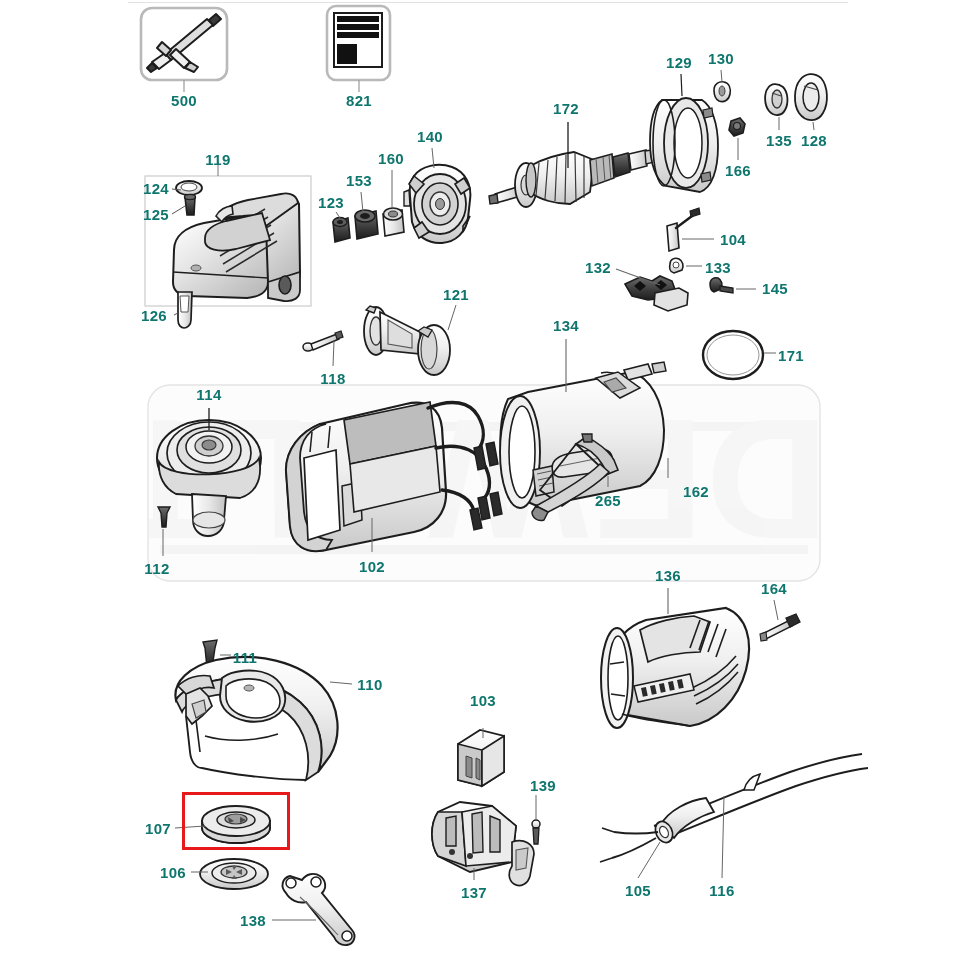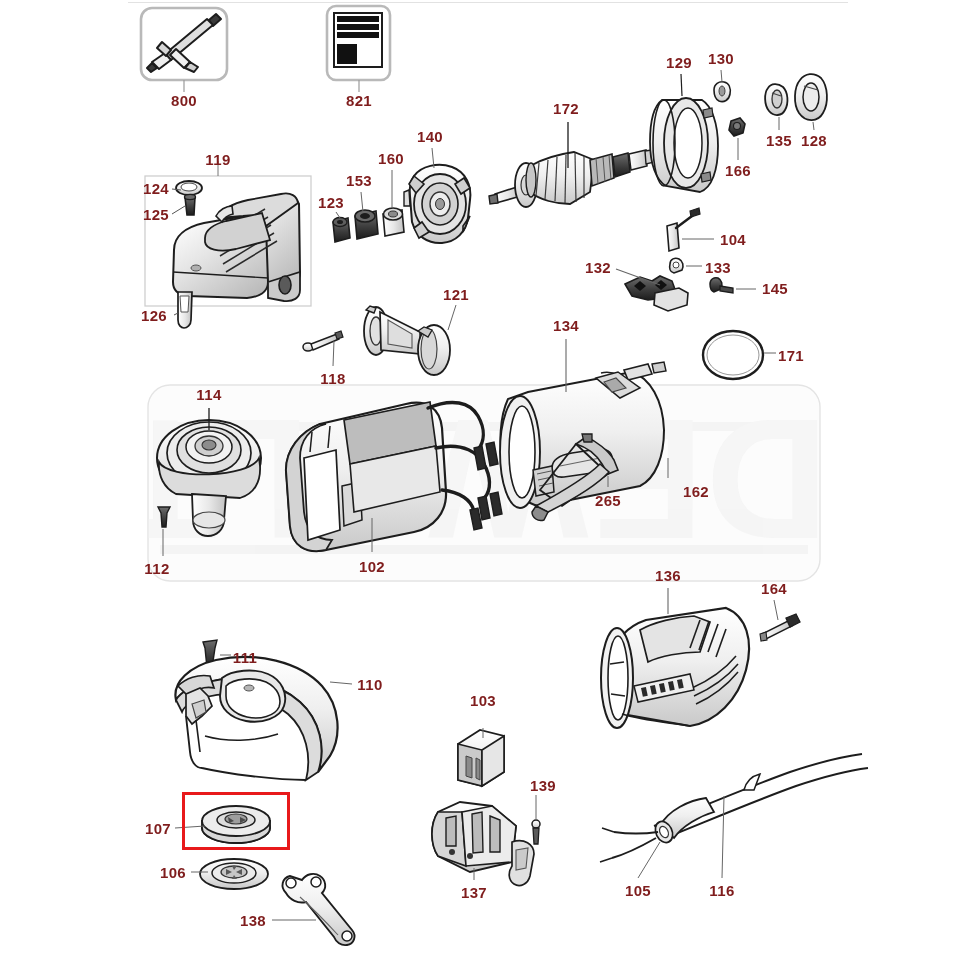--- a/index.html
+++ b/index.html
@@ -7,21 +7,21 @@
   body{
     width:960px;height:960px;overflow:hidden;
     font-family:"Liberation Sans","DejaVu Sans",sans-serif;
     -webkit-font-smoothing:antialiased;
   }
   #stage{position:relative;width:960px;height:960px;background:#ffffff;}
   #diagram{position:absolute;inset:0;width:960px;height:960px;}
   .lbl{
     position:absolute;
     font-family:"Liberation Sans","DejaVu Sans",sans-serif;
-    font-weight:bold;font-size:15px;color:#7f1d1d;
+    font-weight:bold;font-size:15px;color:#0f766e;
     letter-spacing:0.4px;white-space:nowrap;
     transform:translate(-50%,-50%);
     user-select:none;
   }
   .redbox{
     position:absolute;border:3px solid #e8191b;background:transparent;
     box-sizing:border-box;
   }
   .topline{position:absolute;left:128px;top:2px;width:720px;height:1px;background:#e2e2e2;}
 </style>
@@ -533,21 +533,21 @@
       <path d="M614 832 L602 828" stroke="#1d1d1d" stroke-width="1.4"></path>
       <path d="M612 858 L600 862" stroke="#1d1d1d" stroke-width="1.4"></path>
     </g>
     <line x1="638" y1="878" x2="660" y2="842" stroke="#666" stroke-width="1"></line>
     <line x1="722" y1="878" x2="724" y2="796" stroke="#666" stroke-width="1"></line>
 
   </svg>
 
   <div class="redbox" style="left:182px;top:792px;width:108px;height:58px;"></div>
 
-  <div class="lbl" style="left:184px;top:100px">800</div>
+  <div class="lbl" style="left:184px;top:100px">500</div>
   <div class="lbl" style="left:359px;top:100px">821</div>
   <div class="lbl" style="left:218px;top:159px">119</div>
   <div class="lbl" style="left:156px;top:188px">124</div>
   <div class="lbl" style="left:156px;top:214px">125</div>
   <div class="lbl" style="left:154px;top:315px">126</div>
   <div class="lbl" style="left:331px;top:202px">123</div>
   <div class="lbl" style="left:359px;top:180px">153</div>
   <div class="lbl" style="left:391px;top:158px">160</div>
   <div class="lbl" style="left:430px;top:136px">140</div>
   <div class="lbl" style="left:566px;top:108px">172</div>

